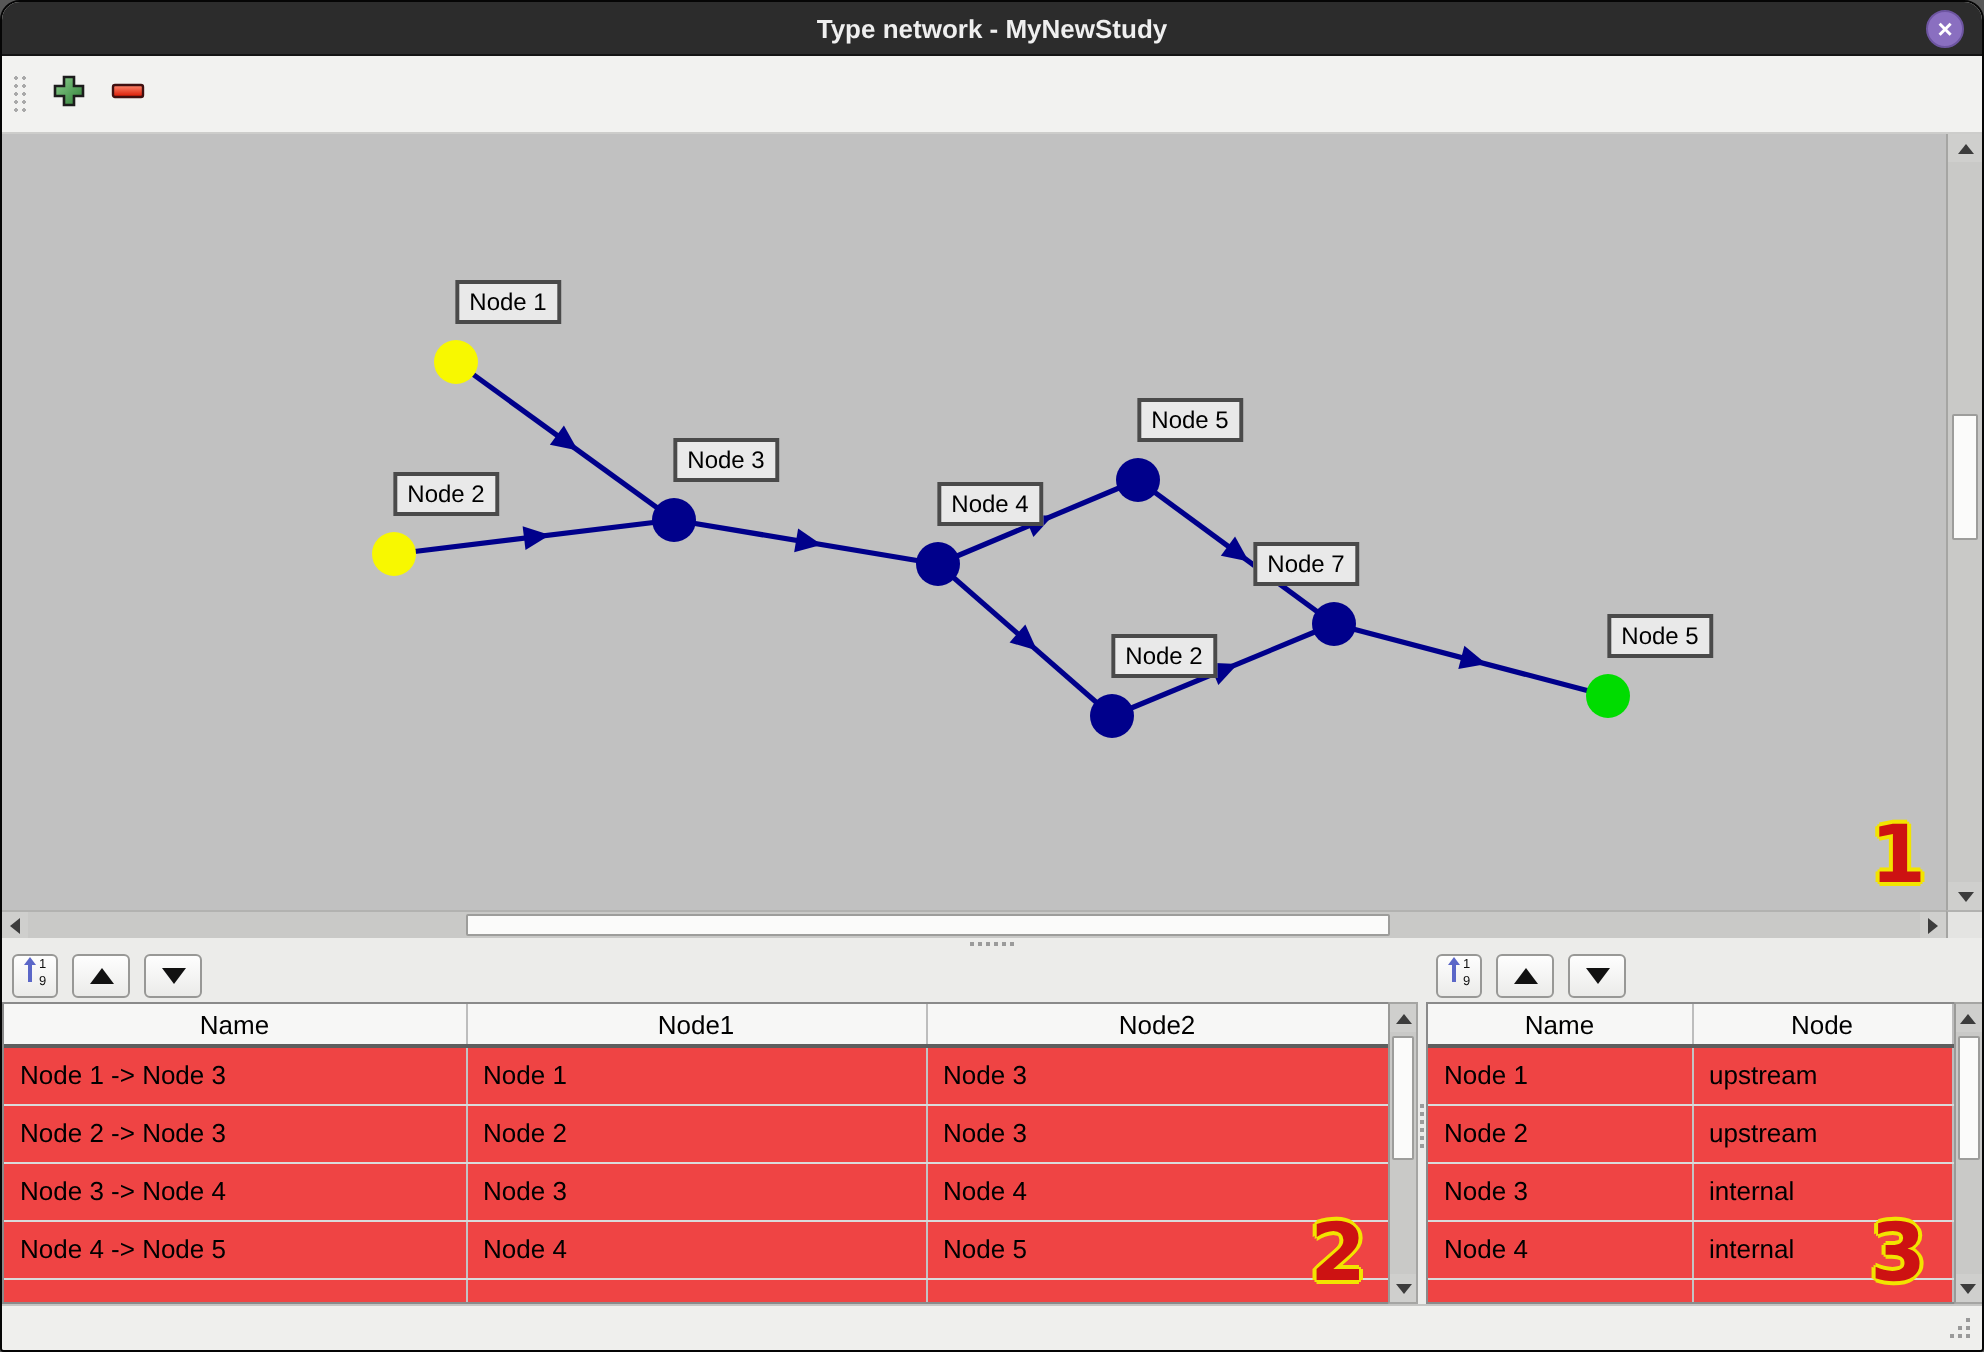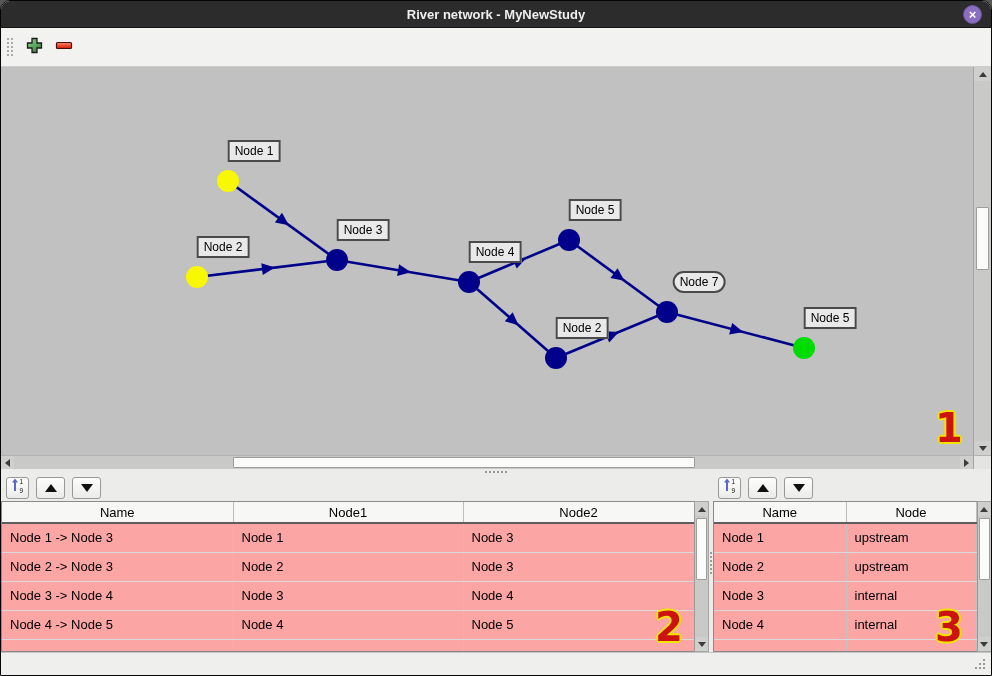--- a/index.html
+++ b/index.html
@@ -65,21 +65,21 @@
   .panel-toolbar { height:27px; display:flex; align-items:center; padding-left:5px; background:#ececea; }
   .pbtn { height:22px; border:1px solid #989896; border-radius:3px; margin-right:7px;
           background:linear-gradient(#fefefe,#ebebe9); display:flex; align-items:center; justify-content:center; cursor:pointer; }
   .pbtn.sort { width:23px; }
   .pbtn.move { width:29px; }
   .ptri-up   { width:0;height:0;border-left:6px solid transparent;border-right:6px solid transparent;border-bottom:8px solid #111; }
   .ptri-down { width:0;height:0;border-left:6px solid transparent;border-right:6px solid transparent;border-top:8px solid #111; }
 
   .table-zone { flex:1; display:flex; overflow:hidden; }
   .table-scroll { flex:1; overflow:hidden; border:1px solid #8a8a8a; border-right:none; background:#fff; }
-  .grid { border-collapse:collapse; table-layout:fixed; width:100%; background:#fca5a5; font-size:13px; color:#000; }
+  .grid { border-collapse:collapse; table-layout:fixed; width:100%; background:#ef4444; font-size:13px; color:#000; }
   .grid th { height:21px; background:#f7f7f6; border-bottom:2px solid #5e5e5e; border-right:1px solid #bdbdbd;
              font-weight:normal; text-align:center; padding:0; }
   .grid td { height:29px; border-bottom:1px solid #dadada; border-right:1px solid #c3c3c3;
              padding:0 4px 0 8px; white-space:nowrap; overflow:hidden; }
   .grid th:last-child, .grid td:last-child { border-right:1px solid #bdbdbd;margin-left:37px; }
   .sb-table { width:15px; background:#c9c9c7; border:1px solid #a5a5a3; border-left:1px solid #9a9a98; position:relative; }
 
   
   .statusbar { height:23px; background:#efefed; border-top:1px solid #c5c5c3; position:relative; }
   .resize-grip { position:absolute; right:6px; bottom:6px; width:2px; height:2px; background:#9a9a9a;
@@ -90,21 +90,21 @@
                 font-family:"DejaVu Sans", sans-serif; font-size:40px; font-weight:bold; color:#cd1212; line-height:1;
                 text-shadow:-2px 0 #f2e400, 2px 0 #f2e400, 0 -2px #f2e400, 0 2px #f2e400,
                             -1px -1px #f2e400, 1px -1px #f2e400, -1px 1px #f2e400, 1px 1px #f2e400; }
 </style>
 </head>
 <body>
 
 <div class="window">
 
   <div class="titlebar">
-    <span class="title">River network - MyNewStudy</span>
+    <span class="title">Type network - MyNewStudy</span>
     <div class="close-btn">
       <span>×</span>
     </div>
   </div>
 
   <div class="toolbar">
     <div class="tb-handle"></div>
     <button class="tool-btn">
       <span>
         <svg width="17" height="17" viewBox="0 0 17 17">
@@ -160,21 +160,21 @@
           <circle cx="555" cy="291" r="11" fill="#00008b"></circle>
           <circle cx="666" cy="245" r="11" fill="#00008b"></circle>
           <circle cx="803" cy="281" r="11" fill="#00dc00"></circle>
         </svg>
     <div class="node-label" style="left: 253px; top: 84px;">Node 1</div>
         <div class="node-label" style="left: 222px; top: 180px;">Node 2</div>
         <div class="node-label" style="left: 362px; top: 163px;">Node 3</div>
         <div class="node-label" style="left: 494px; top: 185px;">Node 4</div>
         <div class="node-label" style="left: 594px; top: 143px;">Node 5</div>
         <div class="node-label" style="left: 581px; top: 261px;">Node 2</div>
-        <div class="node-label" style="left: 698px; top: 215px; border-radius: 11px;">Node 7</div>
+        <div class="node-label" style="left: 652px; top: 215px;">Node 7</div>
         <div class="node-label" style="left: 829px; top: 251px;">Node 5</div>
       </div>
     <div class="sb-v">
       <div class="sb-btn" style="left:0;top:0;width:17px;height:14px;">
           <span class="tri-up"></span>
         </div>
       <div class="sb-thumb" style="left:2px;top:140px;width:13px;height:63px;"></div>
       <div class="sb-btn" style="left:0;bottom:0;width:17px;height:14px;">
           <span class="tri-down"></span>
         </div>

